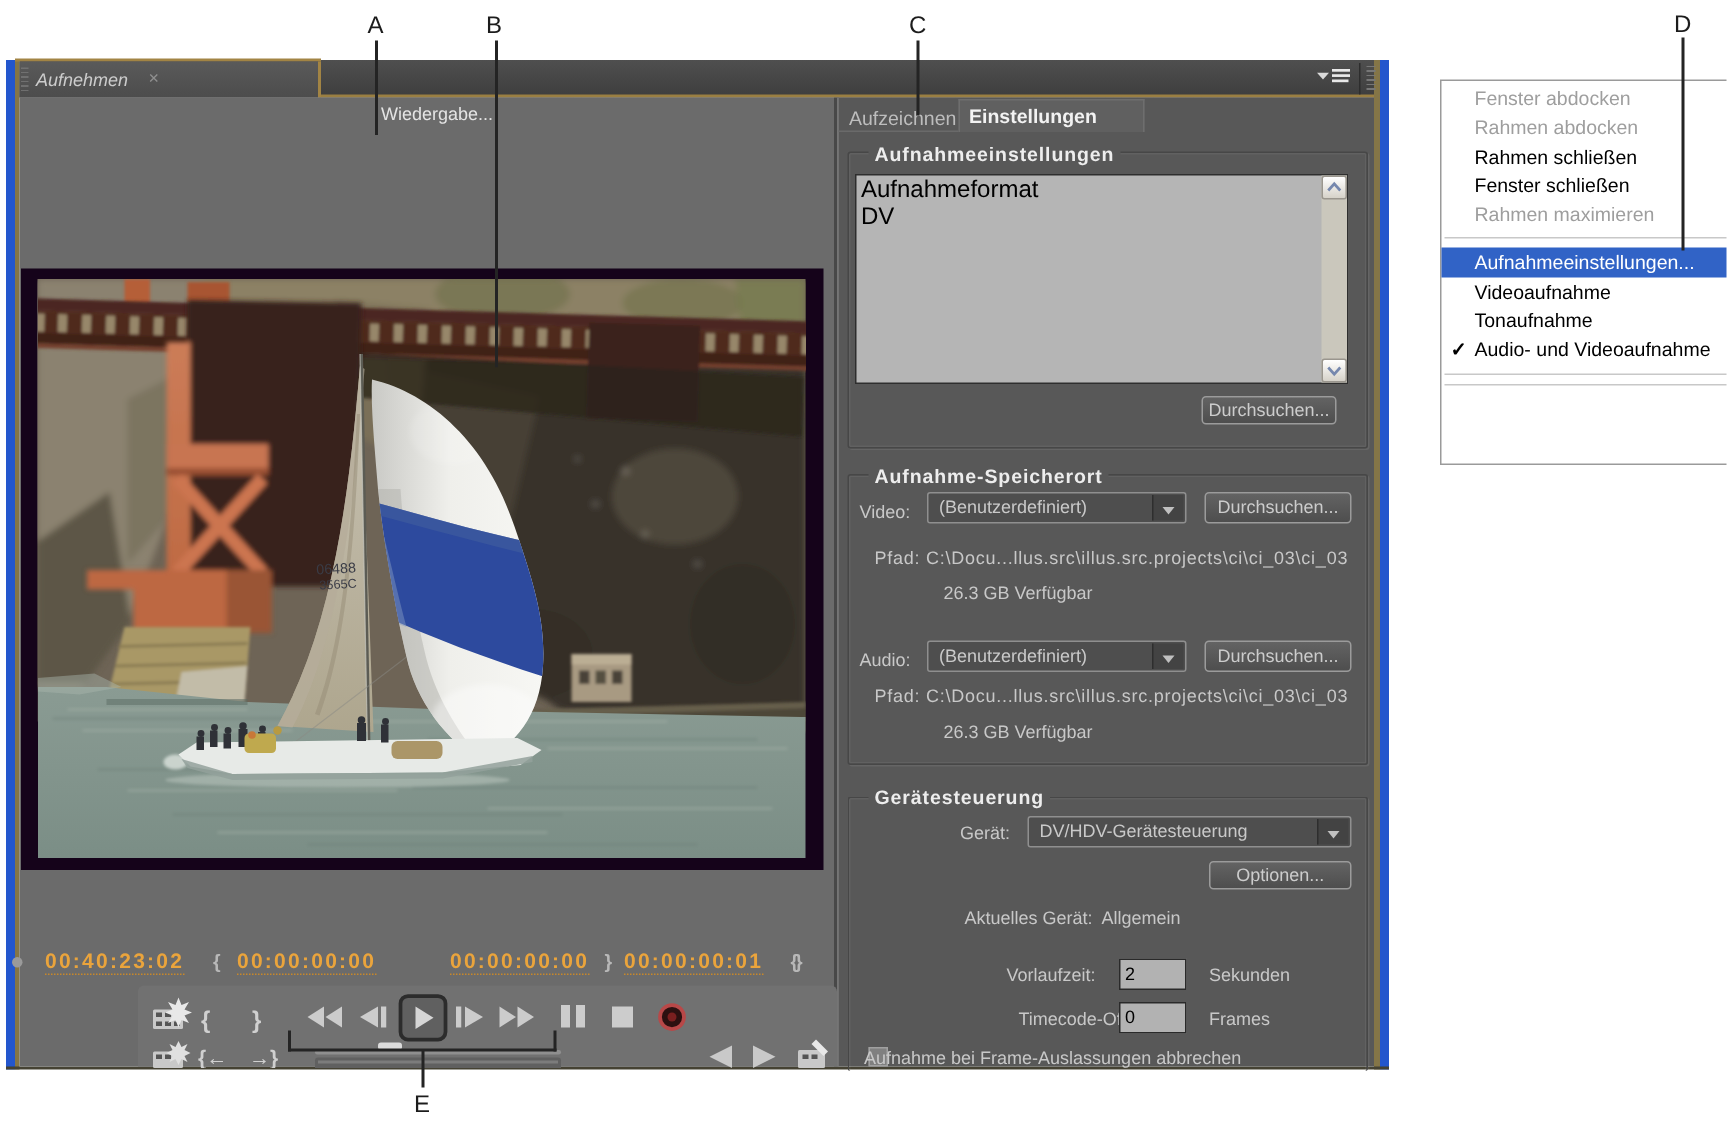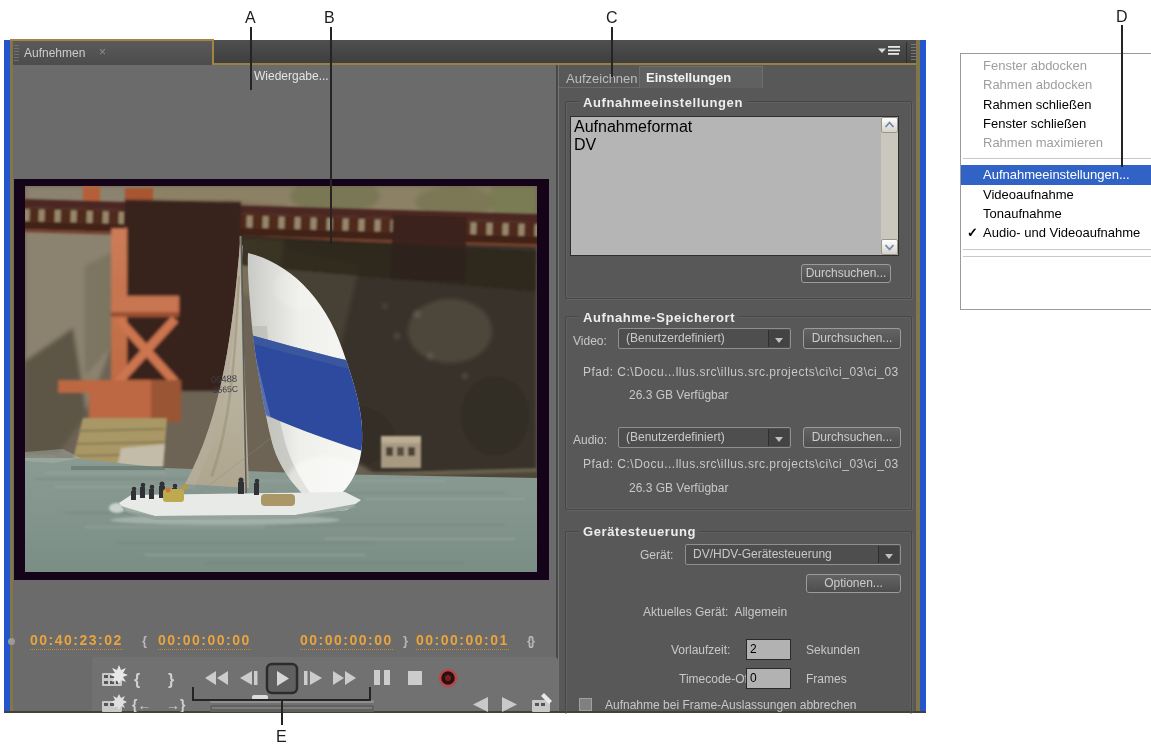--- a/index.html
+++ b/index.html
@@ -33,21 +33,21 @@
 <div class="abs" style="left:4px;top:711px;width:922px;height:2px;background:#454233;"></div>
 
 <div class="abs" style="left:13px;top:40px;width:903px;height:25px;background:linear-gradient(#4f4f4f,#3d3d3d);"></div>
 
 <div class="abs" style="left:213px;top:63px;width:703px;height:2px;background:#9a7f42;"></div>
 
 <div class="abs" style="left:10px;top:39px;width:204px;height:2px;background:#a28444;"></div>
 <div class="abs" style="left:13px;top:41px;width:199px;height:24px;background:linear-gradient(#5a5a5a,#4c4c4c);border-right:2px solid #a28444;"></div>
 <div class="abs" style="left:14px;top:45px;width:5px;height:16px;
   background-image:repeating-linear-gradient(#777 0 1px,transparent 1px 3px);opacity:.8;"></div>
-<div class="abs" style="left:24px;top:46px;font-size:12px;color:#cccccc;">Aufnehmen</div>
+<div class="abs" style="left:24px;top:46px;font-size:12px;color:#cccccc;font-style:italic;">Aufnehmen</div>
 <div class="abs" style="left:99px;top:45px;font-size:12px;color:#8f8f8f;">×</div>
 
 <svg class="abs" style="left:877px;top:44px;" width="26" height="14">
  <polygon points="1,4.5 9,4.5 5,9" fill="#dadada"></polygon>
  <rect x="11" y="2" width="12" height="1.8" fill="#e8e8e8"></rect>
  <rect x="11" y="5.5" width="12" height="1.8" fill="#e8e8e8"></rect>
  <rect x="11" y="9" width="11" height="1.8" fill="#e8e8e8"></rect>
 </svg>
 <div class="abs" style="left:906px;top:42px;width:1px;height:21px;background:#2d2d2d;"></div>
 <div class="abs" style="left:911px;top:44px;width:6px;height:18px;
@@ -386,21 +386,21 @@
 <div class="drop" style="left:685px;top:544px;width:216px;height:21px;line-height:19px;"><span style="padding-left:7px;">DV/HDV-Gerätesteuerung</span><span class="droparrow"></span></div>
 <div class="uibtn" style="left:806px;top:574px;width:95px;height:19px;line-height:17px;">Optionen...</div>
 <div class="rlabel" style="left:643px;top:605px;">Aktuelles Gerät:&nbsp; Allgemein</div>
 <div class="rlabel" style="left:671px;top:643px;">Vorlaufzeit:</div>
 <div class="inputbox" style="left:746px;top:639px;width:45px;height:21px;line-height:19px;">2</div>
 <div class="rlabel" style="left:806px;top:643px;">Sekunden</div>
 <div class="rlabel" style="left:635px;top:672px;margin-left:44px;">Timecode-Offset:</div>
 <div class="inputbox" style="left:746px;top:668px;width:45px;height:21px;line-height:19px;">0</div>
 <div class="rlabel" style="left:806px;top:672px;">Frames</div>
 <div class="abs" style="left:579px;top:698px;width:13px;height:13px;background:#808080;border:1px solid #a0a0a0;box-sizing:border-box;"></div>
-<div class="rlabel" style="left:605px;top:698px;">Aufnahme bei Frame-Auslassungen abbrechen</div>
+<div class="rlabel" style="left:576px;top:698px;">Aufnahme bei Frame-Auslassungen abbrechen</div>
 
 <div class="abs" style="left:960px;top:39px;width:246px;height:257px;background:#ffffff;border:1px solid #9a9a9a;box-sizing:border-box;margin-top:14px;">
   <div style="height:2px;"></div>
   <div class="menuitem disabled">Fenster abdocken</div>
   <div class="menuitem disabled">Rahmen abdocken</div>
   <div class="menuitem">Rahmen schließen</div>
   <div class="menuitem">Fenster schließen</div>
   <div class="menuitem disabled">Rahmen maximieren</div>
   <div class="msep"></div>
   <div class="menuitem" style="background:#3163c6;color:#fff;">Aufnahmeeinstellungen...</div>

